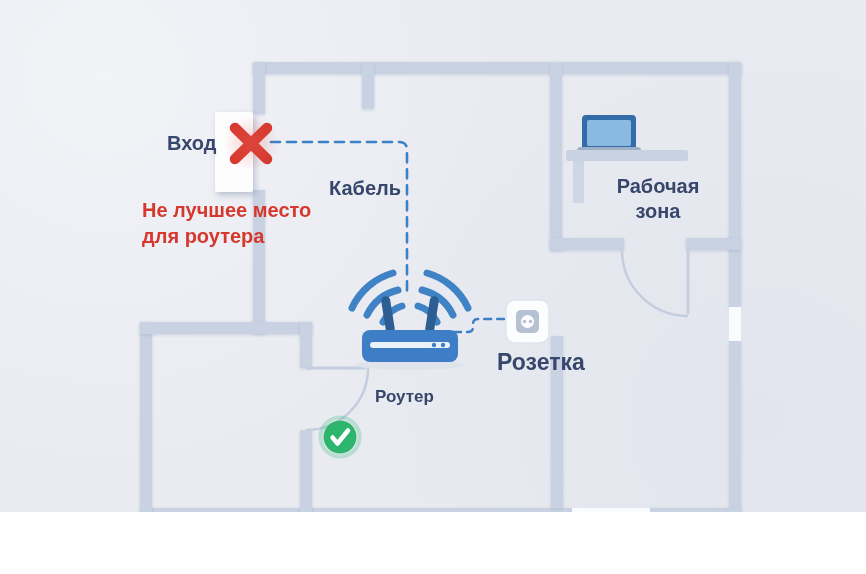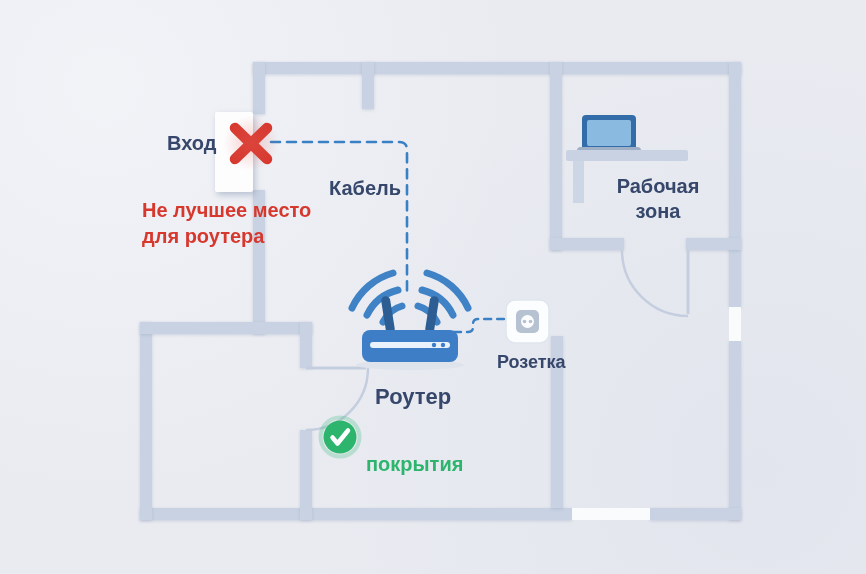--- a/index.html
+++ b/index.html
@@ -7,21 +7,21 @@
     --wall:#c8d2e2;
     --window:#fafbfd;
     --text-dark:#36476b;
     --red:#d6382e;
     --green:#2db56e;
     --blue:#3a80c4;
   }
   *{margin:0;padding:0;box-sizing:border-box;}
   body{font-family:"Liberation Sans","DejaVu Sans",sans-serif;}
   .stage{
-    position:relative;width:866px;height:574px;overflow:hidden;
+    position:relative;width:866px;height:512px;overflow:hidden;
     background:
       radial-gradient(circle at 12% 15%, #f1f3f7 0%, rgba(241,243,247,0) 45%),
       radial-gradient(circle at 88% 82%, #e2e5ed 0%, rgba(226,229,237,0) 50%),
       var(--bg);
   }
   .wall{
     position:absolute;background:var(--wall);
     box-shadow:0 1px 3px rgba(130,145,175,.30);
     z-index:1;
   }
@@ -34,22 +34,22 @@
     z-index:3;
   }
   svg.overlay{position:absolute;left:0;top:0;z-index:4;}
   .lbl{
     position:absolute;z-index:6;white-space:nowrap;
     color:var(--text-dark);font-size:20px;font-weight:600;line-height:25px;
   }
   .lbl.center{text-align:center;}
   .lbl.red{color:var(--red);font-weight:700;line-height:26px;}
   .lbl.green{color:var(--green);font-weight:700;line-height:27px;}
-  .lbl.router-name{font-size:22px;font-weight:700;}
-  .lbl.outlet-name{font-size:18px;}
+  .lbl.router-name{font-size:17px;font-weight:700;}
+  .lbl.outlet-name{font-size:23px;}
   .glow{
     position:absolute;z-index:5;border-radius:50%;
     background:radial-gradient(circle, rgba(233,96,88,.30) 0%, rgba(233,96,88,0) 70%);
   }
 </style>
 </head>
 <body>
 
 <div class="stage">
 
@@ -158,16 +158,15 @@
     <span>Рабочая</span><br>
     <span>зона</span>
   </div>
 
   <div class="lbl router-name" style="left:375px;top:384px;">Роутер</div>
 
   <div class="lbl outlet-name" style="left:497px;top:350px;">Розетка</div>
 
   <div class="lbl green" style="left:366px;top:424px;">
     <br>
-    <span>покрытия</span>
   </div>
 
 </div>
 
 </body></html>

